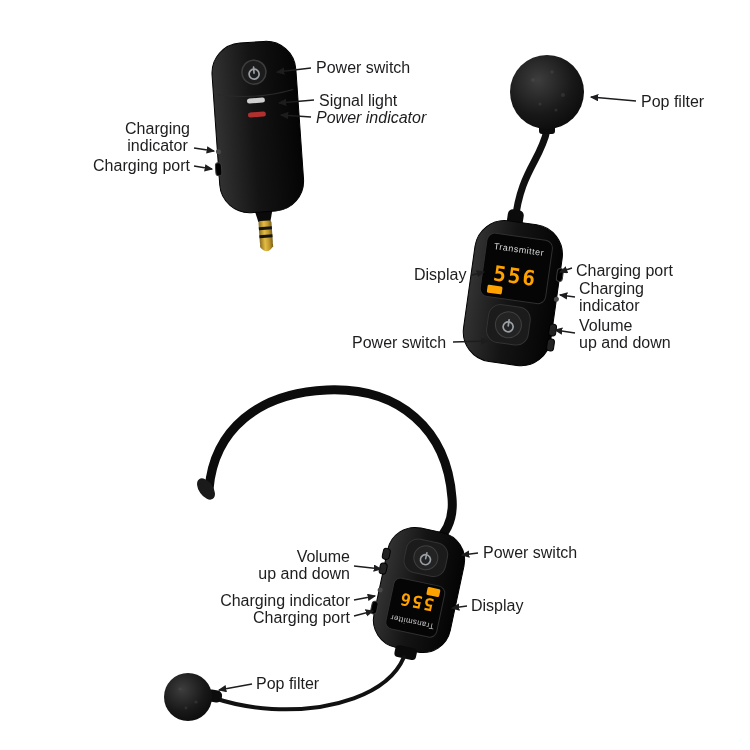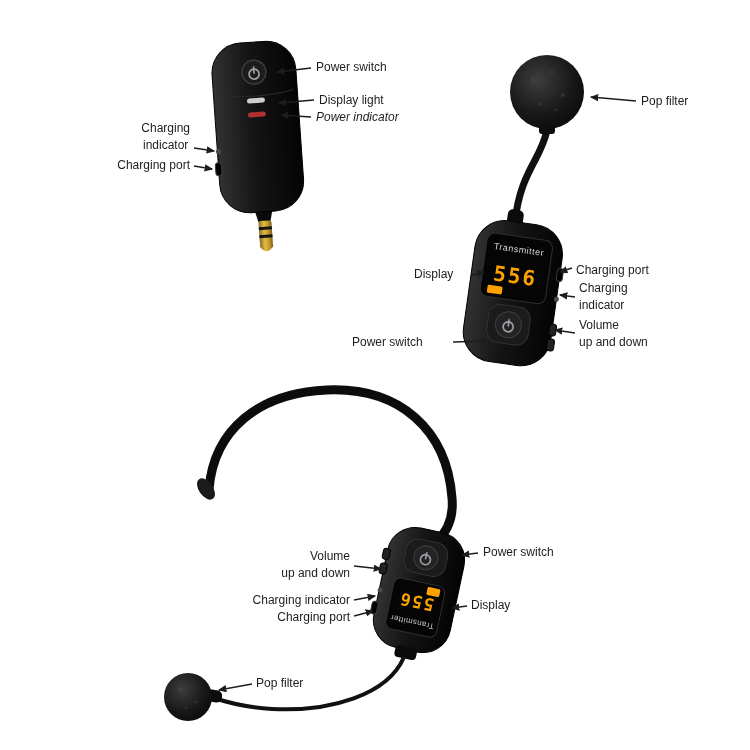--- a/index.html
+++ b/index.html
@@ -8,21 +8,21 @@
     position: relative;
     width: 750px;
     height: 750px;
     background: #ffffff;
     font-family: "Liberation Sans", sans-serif;
     overflow: hidden;
   }
   .art { position: absolute; left: 0; top: 0; }
   .label {
     position: absolute;
-    font-size: 12px;
+    font-size: 16px;
     line-height: 17px;
     color: #1d1d1f;
     white-space: pre-line;
   }
   .c { text-align: center; }
   .r { text-align: right; }
 </style>
 </head>
 <body>
 
@@ -149,21 +149,21 @@
       <line x1="354" y1="566" x2="381" y2="569" marker-end="url(#ah)"></line>
       <line x1="354" y1="600" x2="375" y2="596" marker-end="url(#ah)"></line>
       <line x1="354" y1="616" x2="373" y2="611" marker-end="url(#ah)"></line>
       <line x1="478" y1="553" x2="462" y2="555" marker-end="url(#ah)"></line>
       <line x1="467" y1="606" x2="452" y2="608" marker-end="url(#ah)"></line>
       <line x1="252" y1="684" x2="219" y2="690" marker-end="url(#ah)"></line>
     </g>
   </svg>
 
   <div class="label" style="left:316px; top:59px;">Power switch</div>
-  <div class="label" style="left:319px; top:92px;">Display light</div>
+  <div class="label" style="left:319px; top:92px;">Signal light</div>
   <div class="label" style="left:316px; top:109px;font-style:italic;">Power indicator</div>
   <div class="label c" style="right:560px; top:120px;">Charging
 indicator</div>
   <div class="label r" style="right:560px; top:157px;">Charging port</div>
 
   <div class="label" style="left:641px; top:93px;">Pop filter</div>
 
   <div class="label" style="left:414px; top:266px;">Display</div>
   <div class="label" style="left:352px; top:334px;">Power switch</div>
   <div class="label" style="left:576px; top:262px;">Charging port</div>

